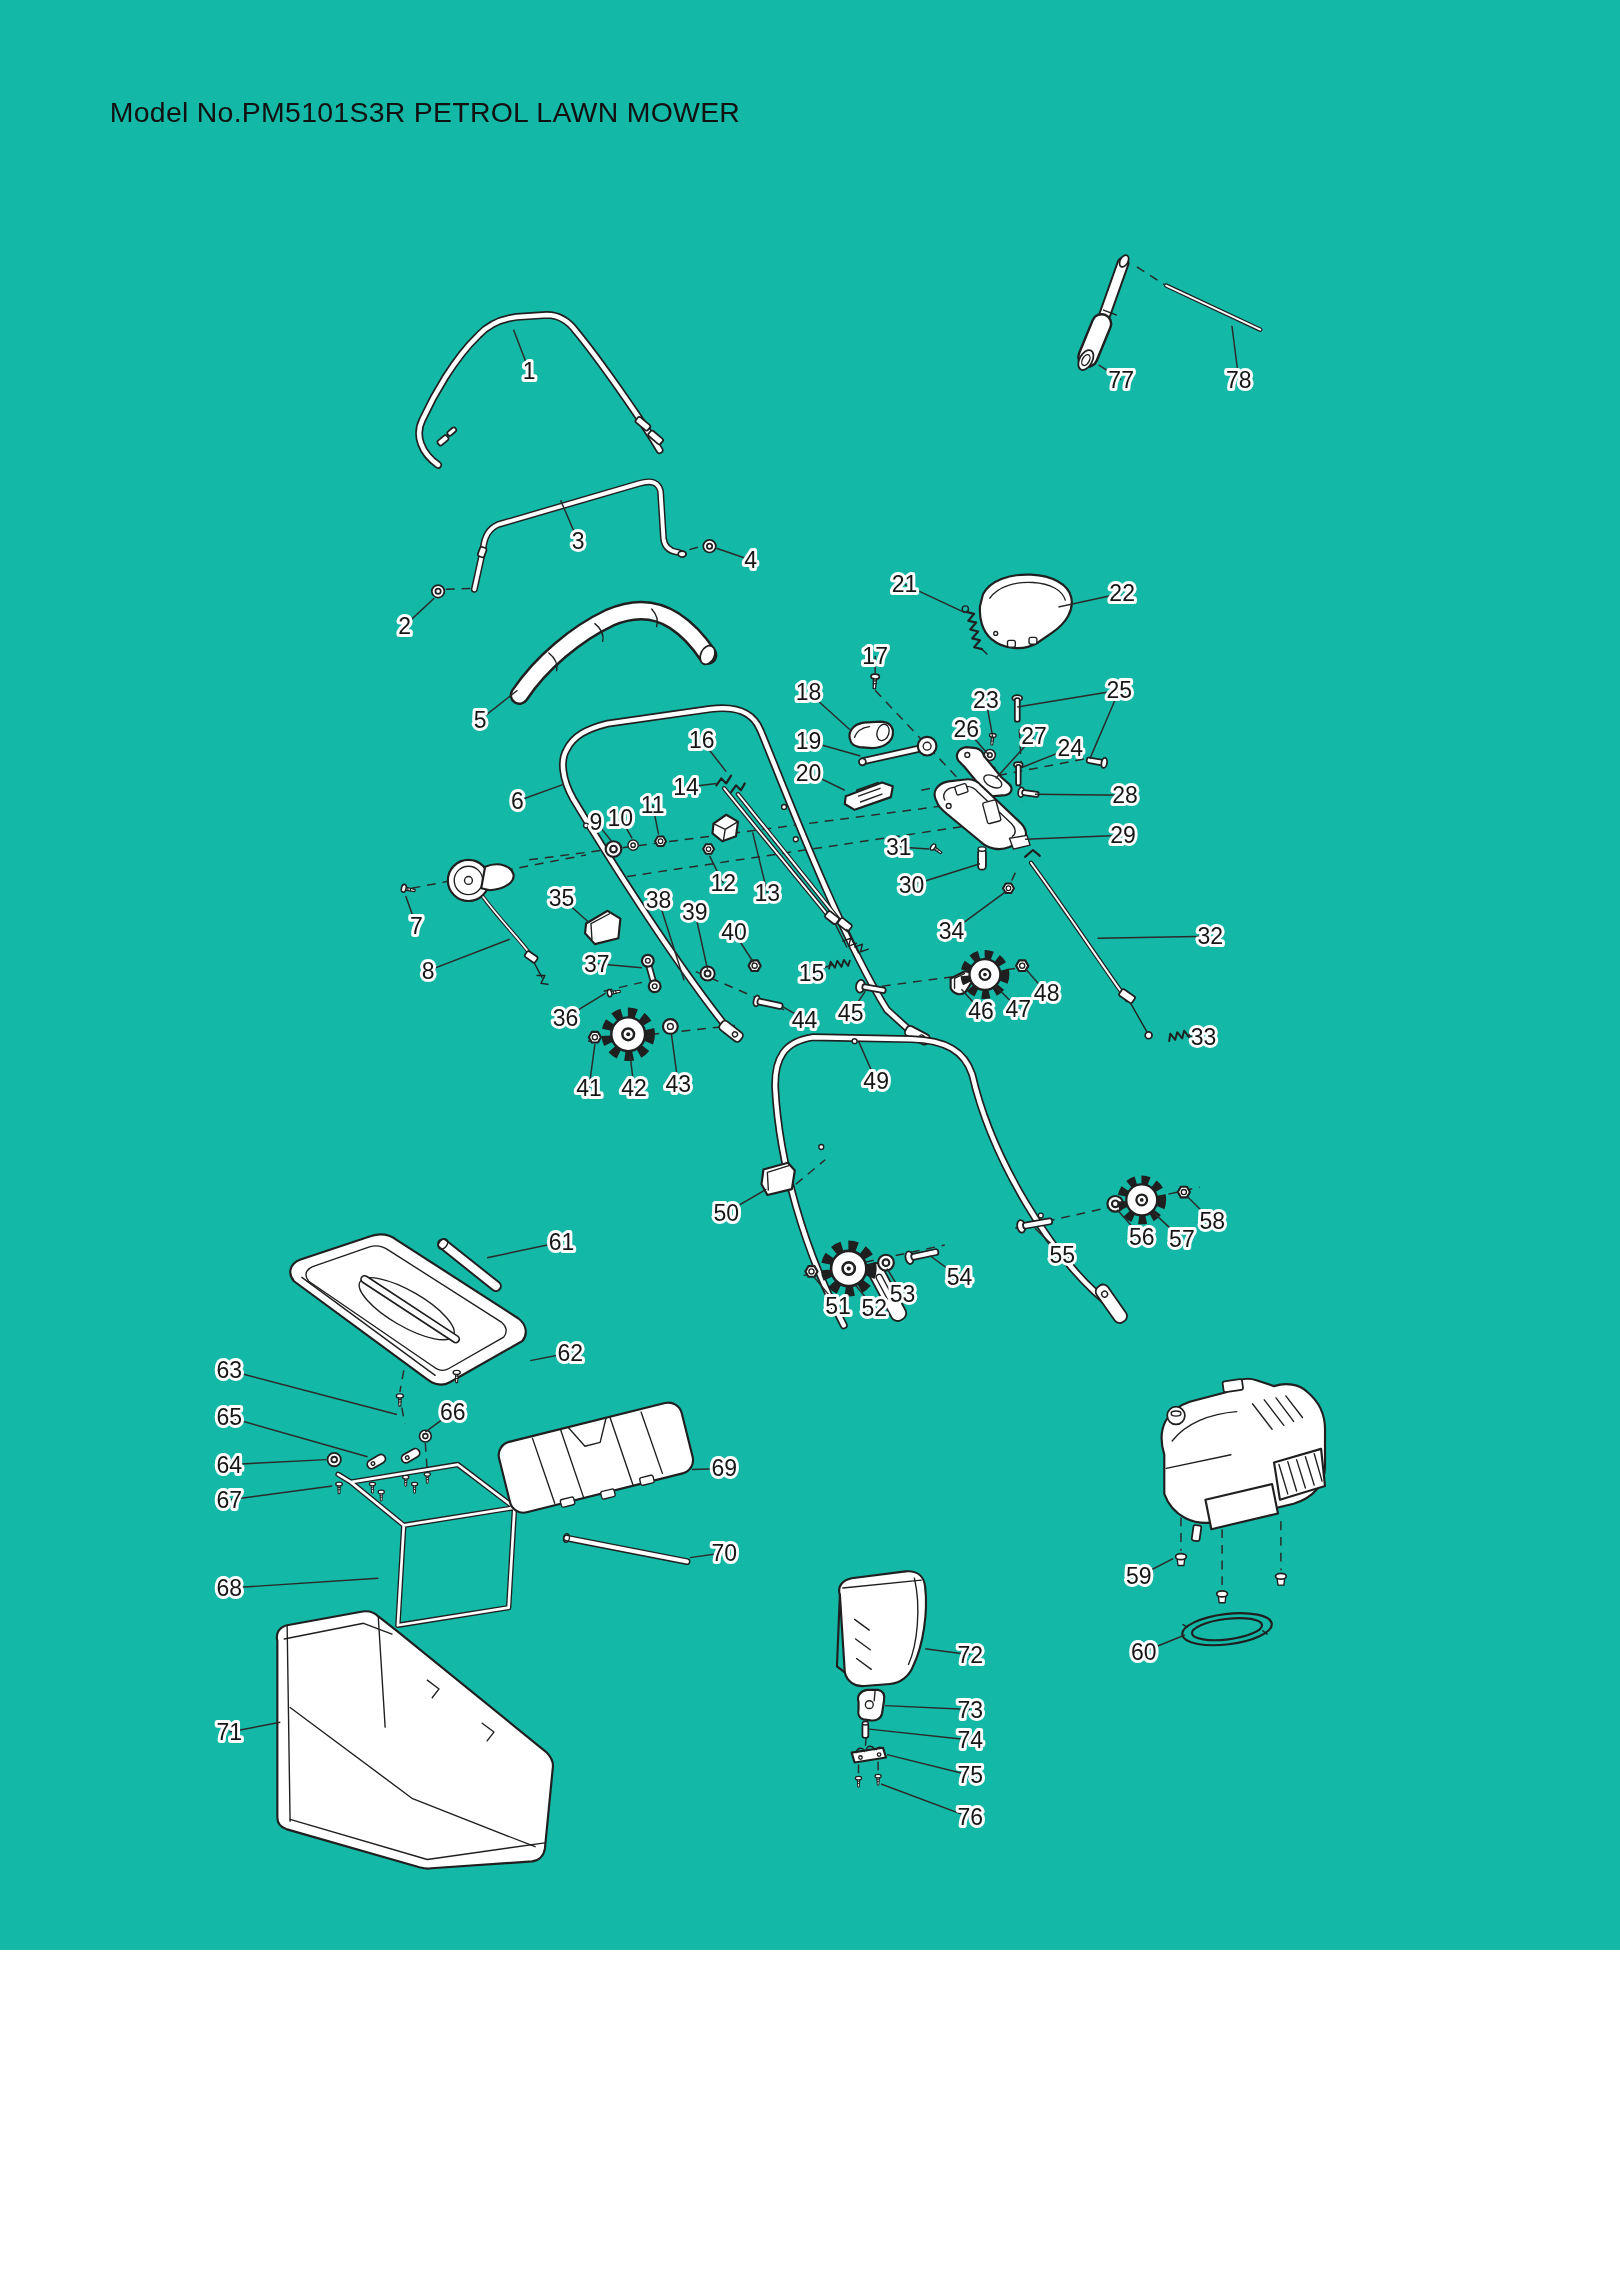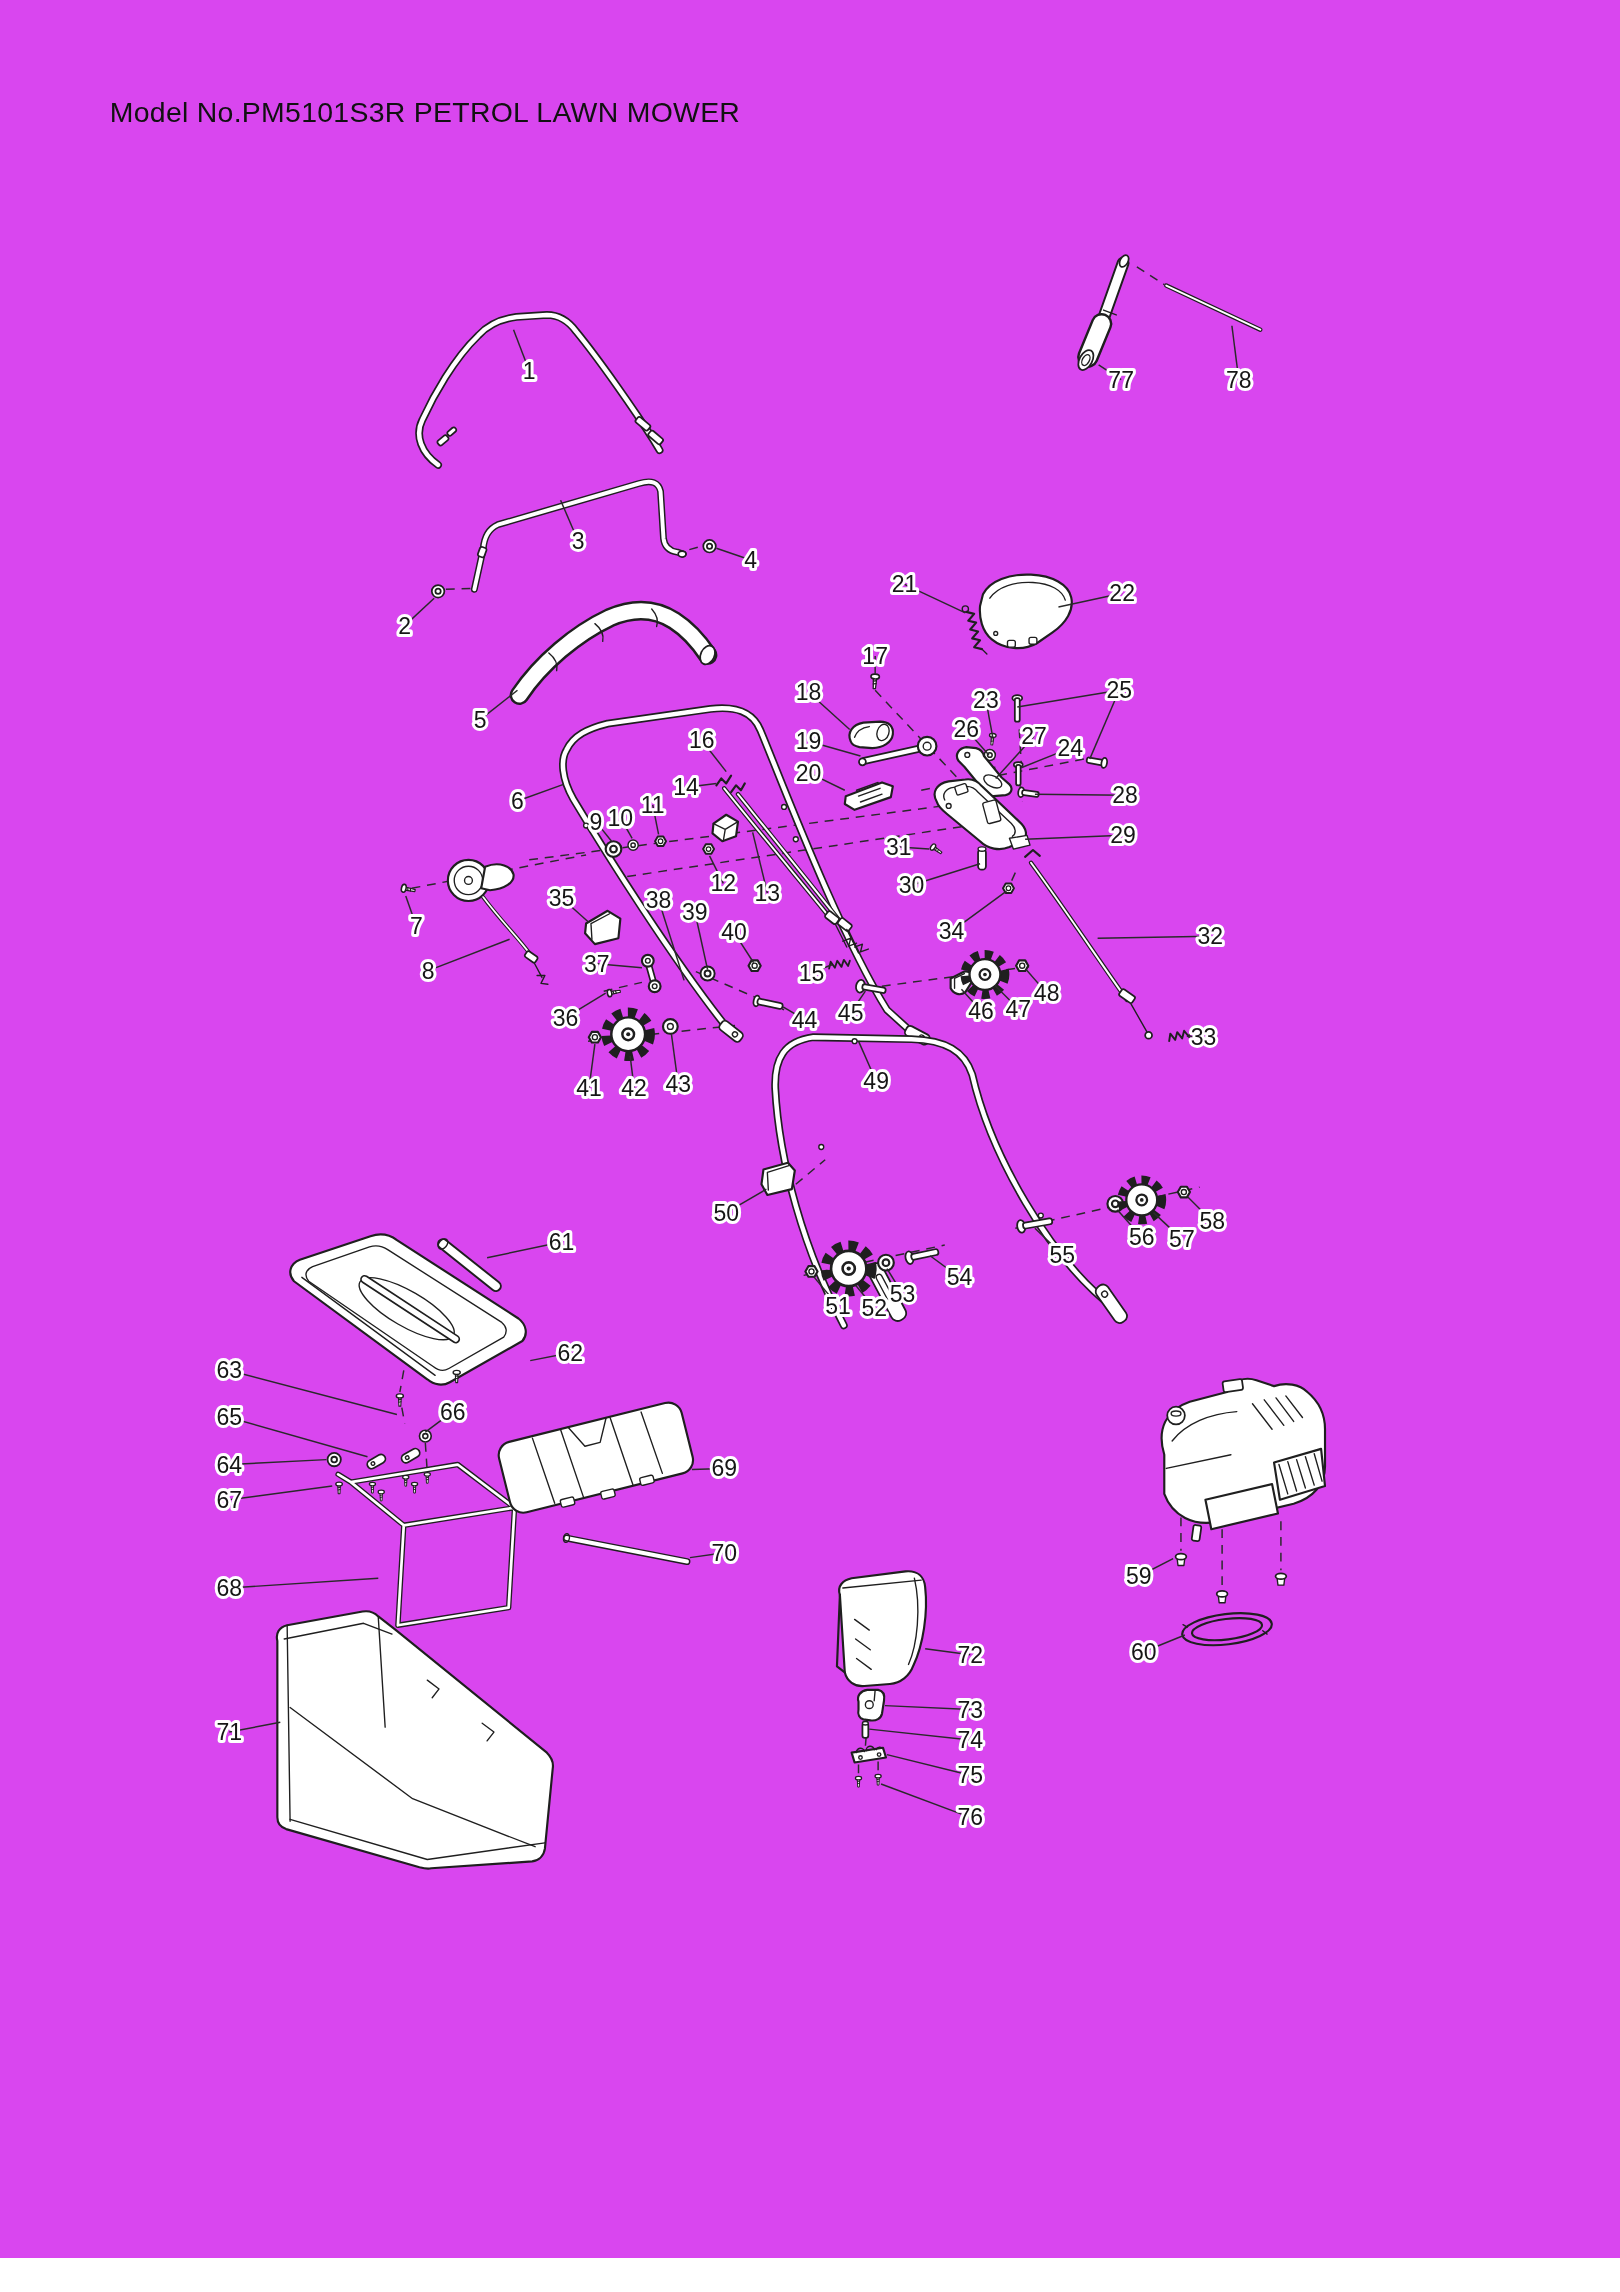--- a/index.html
+++ b/index.html
@@ -1,16 +1,16 @@
 <!DOCTYPE html>
 <html><head>
 <meta charset="utf-8">
 <style>
   html,body { margin:0; padding:0; background:#fff; }
-  #page { position:relative; width:1620px; height:2258px; background:#d946ef;
+  #page { position:relative; width:1620px; height:1950px; background:#14b8a6;
           font-family:"Liberation Sans", sans-serif; }
   svg { display:block; }
   .title-text { font-family:"Liberation Sans", sans-serif; font-size:29px; fill:#111; letter-spacing:0.3px; }
   .callout { font-family:"Liberation Sans", sans-serif; font-size:23.5px; fill:#161616;
              text-anchor:middle; dominant-baseline:central;
              paint-order:stroke; stroke:#ffffff; stroke-width:6px; stroke-linejoin:round; }
   .leader { stroke:#2a2a2a; stroke-width:1.5; fill:none; }
   .ln   { fill:none; stroke:#1f1f1f; stroke-width:2.2; stroke-linecap:round; stroke-linejoin:round; }
   .ln15 { fill:none; stroke:#1f1f1f; stroke-width:1.4; stroke-linecap:round; stroke-linejoin:round; }
   .fw   { fill:#ffffff; stroke:#1f1f1f; stroke-width:2.2; stroke-linecap:round; stroke-linejoin:round; }

